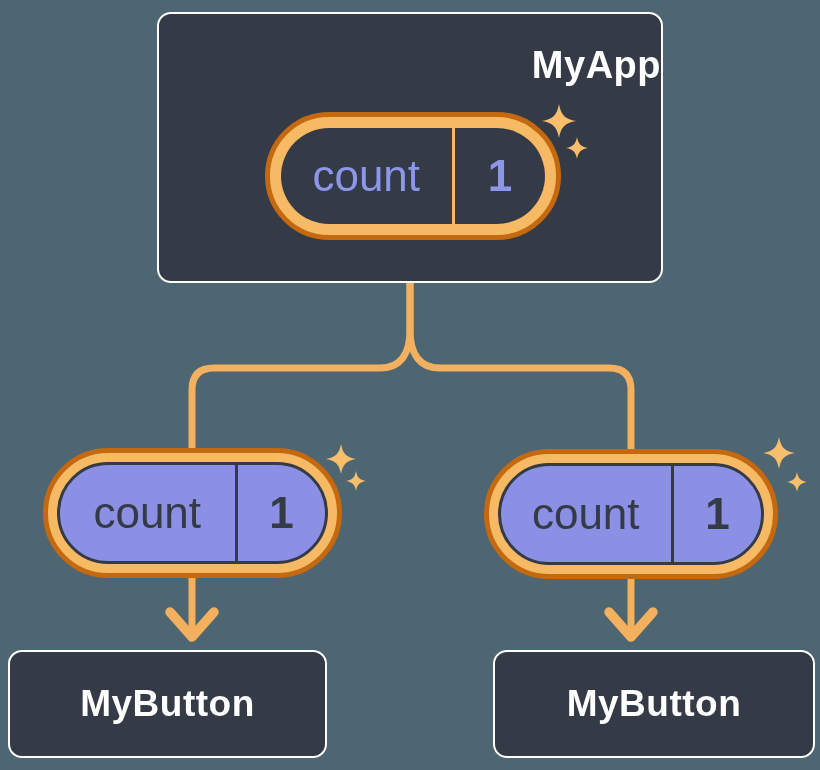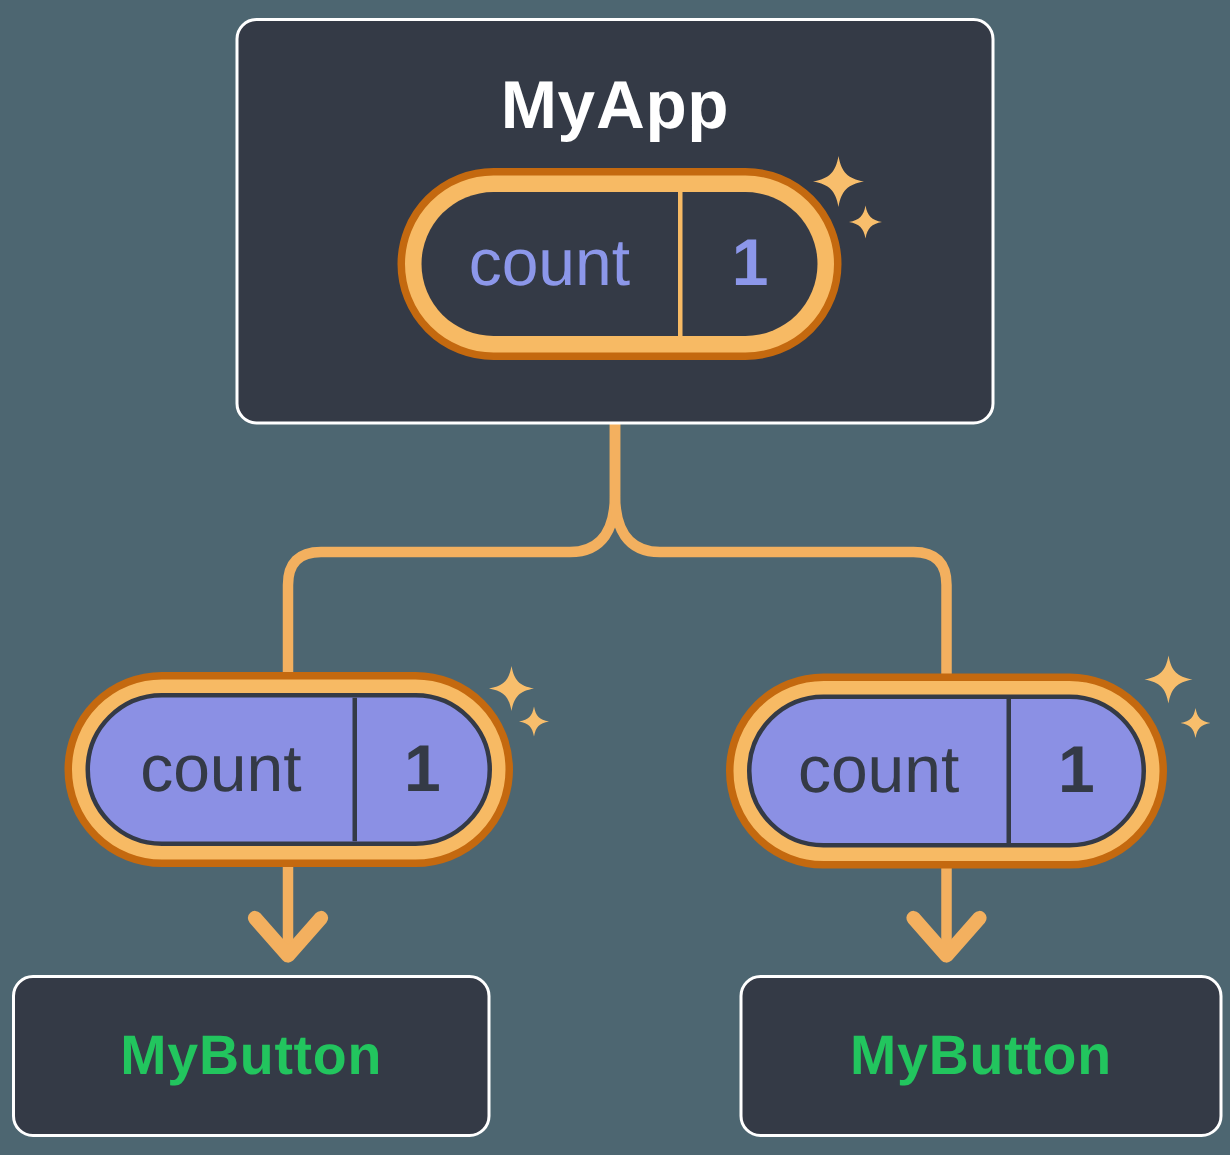--- a/index.html
+++ b/index.html
@@ -17,30 +17,30 @@
     box-sizing: border-box;
     background: #343A46;
     border: 2.5px solid #FFFFFF;
     border-radius: 14px;
     z-index: 2;
   }
   .node-root { left: 157px; top: 12px; width: 506px; height: 271px; }
   .node-title {
     color: #FFFFFF;
     font-weight: 700;
-    font-size: 45px;
-    text-align: center;
+    font-size: 38px;
+    text-align: right;
     padding-top: 30px;
     letter-spacing: 0.5px;
   }
   .node-leaf {
     display: flex;
     align-items: center;
     justify-content: center;
-    color: #22c55e;
+    color: #ffffff;
     font-weight: 700;
     font-size: 37px;
     letter-spacing: 0.5px;
   }
   .node-leaf-left  { left: 8px;   top: 650px; width: 319px; height: 108px; }
   .node-leaf-right { left: 493px; top: 650px; width: 322px; height: 108px; }
 
   
   .connectors { position: absolute; left: 0; top: 0; z-index: 1; }
 

